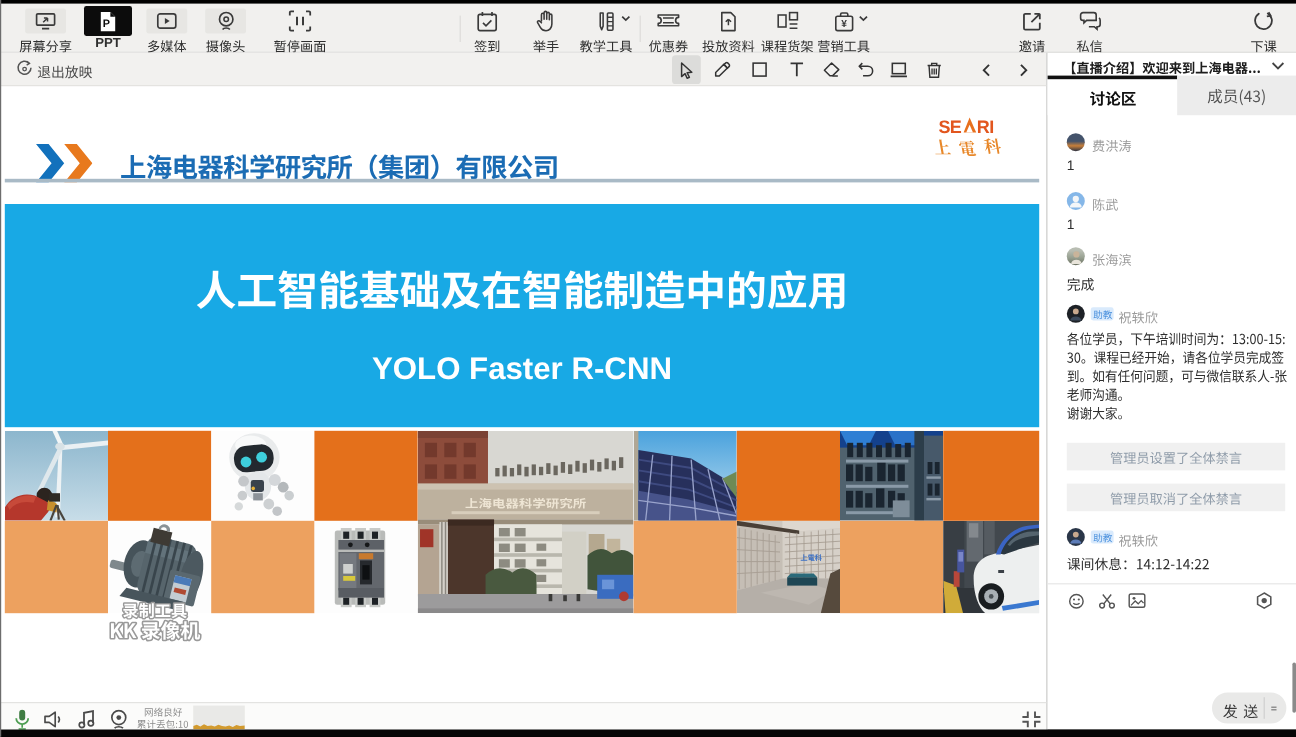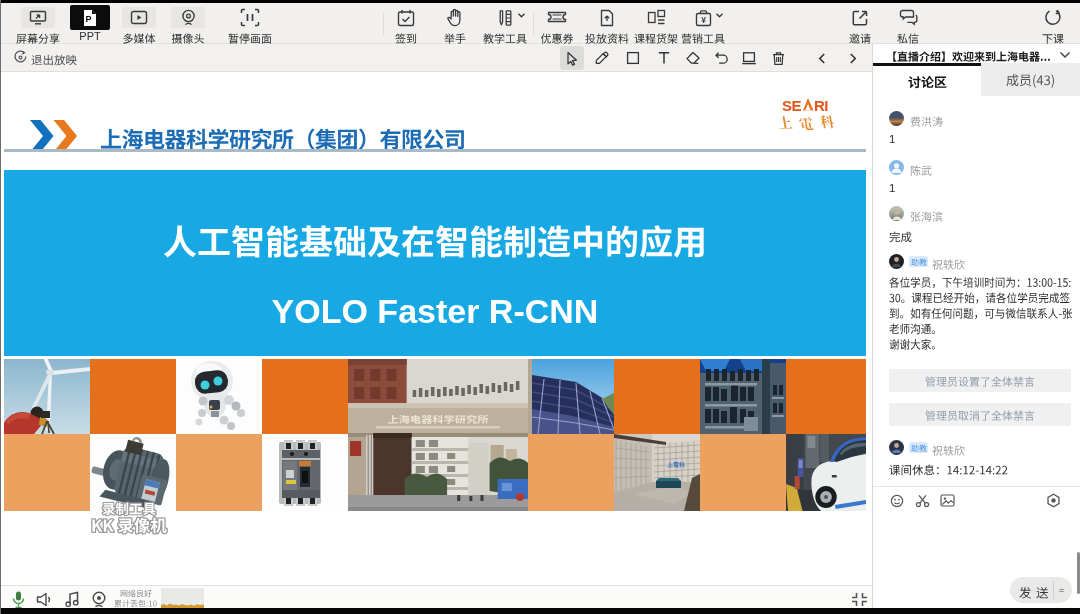--- a/index.html
+++ b/index.html
@@ -5,21 +5,21 @@
 * { margin:0; padding:0; box-sizing:border-box; }
 html,body { width:1080px; height:614px; overflow:hidden; background:#000; }
 body { font-family:"Liberation Sans", sans-serif; }
 #app { position:absolute; left:0; top:0; width:1080px; height:614px; background:#000; }
 #toolbar1 { position:absolute; left:0; top:3px; width:1080px; height:41px; background:#f1f0ee; border-bottom:1px solid #e2e1df; }
 .t1item { position:absolute; top:0; text-align:center; width:76px; height:41px; transform:translateX(-50%); }
 .t1tile { position:absolute; top:4px; left:50%; transform:translateX(-50%); width:34px; height:21px; background:#e7e6e3; border-radius:2px; display:flex; align-items:center; justify-content:center; }
 .t1tile.none { background:transparent; }
 .t1tile.black { background:#0c0c0c; width:40px; height:25px; top:2px; }
 .t1label { position:absolute; top:27px; left:50%; transform:translateX(-50%); white-space:nowrap; font-size:11px; color:#2f2f2f; }
-.t1label.b { font-weight:normal; }
+.t1label.b { font-weight:bold; }
 #leftpane { position:absolute; left:0; top:44px; width:872px; height:564px; background:#fff; }
 #toolbar2 { position:absolute; left:0; top:0; width:872px; height:28px; background:#f2f1ef; border-bottom:1px solid #e0dfdd; }
 .dtool { position:absolute; top:2px; width:24px; height:24px; display:flex; align-items:center; justify-content:center; border-radius:3px; }
 .dtool.sel { background:#dcdcda; }
 #collage { position:absolute; left:0; top:287px; width:872px; height:151px; }
 .cell { position:absolute; overflow:hidden; }
 #wm { position:absolute; left:61px; top:428px; width:135px; text-align:center; font-weight:bold; color:#fff; text-shadow:-1.5px 0 0 #9a9a9a, 1.5px 0 0 #9a9a9a, 0 -1.5px 0 #9a9a9a, 0 1.5px 0 #9a9a9a, -1px -1px 0 #9a9a9a, 1px 1px 0 #9a9a9a, -1px 1px 0 #9a9a9a, 1px -1px 0 #9a9a9a; line-height:16px; }
 #canvas { position:absolute; left:0; top:28px; width:872px; height:513px; background:#fff; }
 #statusbar { position:absolute; left:0; top:541px; width:872px; height:23px; background:#fbfbfa; border-top:1px solid #e3e3e1; }
 #sidebar { position:absolute; left:872px; top:44px; width:208px; height:564px; background:#fff; border-left:1px solid #d8d8d6; }
@@ -370,21 +370,21 @@
       </div>
       <div style="position:absolute; left:4px; top:77px; width:862px; height:3px; background:#a9bac6;"></div>
       <div style="position:absolute; left:4px; top:98px; width:862px; height:186px; background:#18a9e5;">
         <div style="position:absolute; left:0; top:45px; width:862px;">
             <svg width="544" height="50" style="display:block;overflow:visible;margin-left:159.0px;" viewBox="0 0 544 50">
               <g transform="translate(0,39.44) scale(0.034000,-0.034000)">
                 <path d="M421 848C417 678 436 228 28 10C68 -17 107 -56 128 -88C337 35 443 217 498 394C555 221 667 24 890 -82C907 -48 941 -7 978 22C629 178 566 553 552 689C556 751 558 805 559 848Z M1045 101V-20H1959V101H1565V620H1903V746H1100V620H1428V101Z M2647 671H2799V501H2647ZM2535 776V395H2918V776ZM2294 98H2709V40H2294ZM2294 185V241H2709V185ZM2177 335V-89H2294V-56H2709V-88H2832V335ZM2234 681V638L2233 616H2138C2154 635 2169 657 2184 681ZM2143 856C2123 781 2085 708 2033 660C2053 651 2086 632 2110 616H2042V522H2209C2183 473 2132 423 2030 384C2056 364 2090 328 2106 304C2197 346 2255 396 2291 448C2336 416 2391 375 2420 350L2505 426C2479 444 2379 501 2336 522H2502V616H2347L2348 636V681H2478V774H2229C2237 794 2244 814 2249 834Z M3350 390V337H3201V390ZM3090 488V-88H3201V101H3350V34C3350 22 3347 19 3334 19C3321 18 3282 17 3246 19C3261 -9 3279 -56 3285 -87C3345 -87 3391 -86 3425 -67C3459 -50 3469 -20 3469 32V488ZM3201 248H3350V190H3201ZM3848 787C3800 759 3733 728 3665 702V846H3547V544C3547 434 3575 400 3692 400C3716 400 3805 400 3830 400C3922 400 3954 436 3967 565C3934 572 3886 590 3862 609C3858 520 3851 505 3819 505C3798 505 3725 505 3709 505C3671 505 3665 510 3665 545V605C3753 630 3847 663 3924 700ZM3855 337C3807 305 3738 271 3667 243V378H3548V62C3548 -48 3578 -83 3695 -83C3719 -83 3811 -83 3836 -83C3932 -83 3964 -43 3977 98C3944 106 3896 124 3871 143C3866 40 3860 22 3825 22C3804 22 3729 22 3712 22C3674 22 3667 27 3667 63V143C3758 171 3857 207 3934 249ZM3087 536C3113 546 3153 553 3394 574C3401 556 3407 539 3411 524L3520 567C3503 630 3453 720 3406 788L3304 750C3321 724 3338 694 3353 664L3206 654C3245 703 3285 762 3314 819L3186 852C3158 779 3111 707 3095 688C3079 667 3063 652 3047 648C3061 617 3081 561 3087 536Z M4659 849V774H4344V850H4224V774H4086V677H4224V377H4032V279H4225C4170 226 4097 180 4023 153C4048 131 4083 89 4100 62C4156 87 4211 122 4260 165V101H4437V36H4122V-62H4888V36H4559V101H4742V175C4790 132 4845 96 4900 71C4917 99 4953 142 4979 163C4908 188 4838 231 4783 279H4968V377H4782V677H4919V774H4782V849ZM4344 677H4659V634H4344ZM4344 550H4659V506H4344ZM4344 422H4659V377H4344ZM4437 259V196H4293C4320 222 4344 250 4364 279H4648C4669 250 4693 222 4720 196H4559V259Z M5043 805V697H5150C5125 564 5084 441 5021 358C5037 323 5059 247 5063 216C5077 233 5091 252 5104 272V-42H5202V33H5380V494H5208C5230 559 5248 628 5262 697H5400V805ZM5202 389H5281V137H5202ZM5416 358V-33H5827V-86H5943V356H5827V83H5739V402H5921V751H5807V508H5739V845H5620V508H5545V751H5437V402H5620V83H5536V358Z M6085 800V678H6244V613C6244 449 6224 194 6025 23C6051 0 6095 -51 6113 -83C6260 47 6324 213 6351 367C6395 273 6449 191 6518 123C6448 75 6369 40 6282 16C6307 -9 6337 -58 6352 -90C6450 -58 6539 -15 6616 42C6693 -11 6785 -53 6895 -81C6913 -47 6949 6 6977 32C6876 54 6790 88 6717 132C6810 232 6879 363 6917 534L6835 567L6812 562H6675C6692 638 6709 724 6722 800ZM6615 205C6494 311 6418 455 6370 630V678H6575C6557 595 6536 511 6517 448H6764C6730 352 6680 271 6615 205Z M7371 850C7359 804 7344 757 7326 711H7055V596H7273C7212 480 7129 375 7023 306C7042 277 7069 224 7082 191C7114 213 7143 236 7171 262V-88H7292V398C7337 459 7376 526 7409 596H7947V711H7458C7472 747 7485 784 7496 820ZM7585 553V387H7381V276H7585V47H7343V-64H7944V47H7706V276H7906V387H7706V553Z M8647 671H8799V501H8647ZM8535 776V395H8918V776ZM8294 98H8709V40H8294ZM8294 185V241H8709V185ZM8177 335V-89H8294V-56H8709V-88H8832V335ZM8234 681V638L8233 616H8138C8154 635 8169 657 8184 681ZM8143 856C8123 781 8085 708 8033 660C8053 651 8086 632 8110 616H8042V522H8209C8183 473 8132 423 8030 384C8056 364 8090 328 8106 304C8197 346 8255 396 8291 448C8336 416 8391 375 8420 350L8505 426C8479 444 8379 501 8336 522H8502V616H8347L8348 636V681H8478V774H8229C8237 794 8244 814 8249 834Z M9350 390V337H9201V390ZM9090 488V-88H9201V101H9350V34C9350 22 9347 19 9334 19C9321 18 9282 17 9246 19C9261 -9 9279 -56 9285 -87C9345 -87 9391 -86 9425 -67C9459 -50 9469 -20 9469 32V488ZM9201 248H9350V190H9201ZM9848 787C9800 759 9733 728 9665 702V846H9547V544C9547 434 9575 400 9692 400C9716 400 9805 400 9830 400C9922 400 9954 436 9967 565C9934 572 9886 590 9862 609C9858 520 9851 505 9819 505C9798 505 9725 505 9709 505C9671 505 9665 510 9665 545V605C9753 630 9847 663 9924 700ZM9855 337C9807 305 9738 271 9667 243V378H9548V62C9548 -48 9578 -83 9695 -83C9719 -83 9811 -83 9836 -83C9932 -83 9964 -43 9977 98C9944 106 9896 124 9871 143C9866 40 9860 22 9825 22C9804 22 9729 22 9712 22C9674 22 9667 27 9667 63V143C9758 171 9857 207 9934 249ZM9087 536C9113 546 9153 553 9394 574C9401 556 9407 539 9411 524L9520 567C9503 630 9453 720 9406 788L9304 750C9321 724 9338 694 9353 664L9206 654C9245 703 9285 762 9314 819L9186 852C9158 779 9111 707 9095 688C9079 667 9063 652 9047 648C9061 617 9081 561 9087 536Z M10643 767V201H10755V767ZM10823 832V52C10823 36 10817 32 10801 31C10784 31 10732 31 10680 33C10695 -2 10712 -55 10716 -88C10794 -88 10852 -84 10889 -65C10926 -45 10938 -12 10938 52V832ZM10113 831C10096 736 10063 634 10021 570C10045 562 10084 546 10111 533H10037V424H10265V352H10076V-9H10183V245H10265V-89H10379V245H10467V98C10467 89 10464 86 10455 86C10446 86 10420 86 10392 87C10405 59 10419 16 10422 -14C10472 -15 10510 -14 10539 3C10568 21 10575 50 10575 96V352H10379V424H10598V533H10379V608H10559V716H10379V843H10265V716H10201C10210 746 10218 777 10224 808ZM10265 533H10129C10141 555 10153 580 10164 608H10265Z M11047 752C11101 703 11167 634 11195 587L11290 660C11259 706 11191 771 11136 817ZM11493 293H11767V193H11493ZM11381 389V98H11886V389ZM11453 635H11579V551H11399C11417 575 11436 603 11453 635ZM11579 850V736H11498C11508 762 11517 789 11524 816L11413 840C11391 753 11349 663 11297 606C11324 594 11373 569 11397 551H11310V450H11957V551H11698V635H11915V736H11698V850ZM11272 464H11043V353H11157V100C11118 81 11076 51 11037 15L11109 -90C11152 -35 11201 21 11232 21C11250 21 11280 -6 11316 -28C11381 -64 11461 -74 11582 -74C11691 -74 11860 -69 11950 -63C11951 -32 11970 24 11982 55C11874 39 11694 31 11586 31C11479 31 11390 35 11329 72C11304 86 11287 100 11272 109Z M12434 850V676H12088V169H12208V224H12434V-89H12561V224H12788V174H12914V676H12561V850ZM12208 342V558H12434V342ZM12788 342H12561V558H12788Z M13536 406C13585 333 13647 234 13675 173L13777 235C13746 294 13679 390 13630 459ZM13585 849C13556 730 13508 609 13450 523V687H13295C13312 729 13330 781 13346 831L13216 850C13212 802 13200 737 13187 687H13073V-60H13182V14H13450V484C13477 467 13511 442 13528 426C13559 469 13589 524 13616 585H13831C13821 231 13808 80 13777 48C13765 34 13754 31 13734 31C13708 31 13648 31 13584 37C13605 4 13621 -47 13623 -80C13682 -82 13743 -83 13781 -78C13822 -71 13850 -60 13877 -22C13919 31 13930 191 13943 641C13944 655 13944 695 13944 695H13661C13676 737 13690 780 13701 822ZM13182 583H13342V420H13182ZM13182 119V316H13342V119Z M14258 489C14299 381 14346 237 14364 143L14477 190C14455 283 14407 421 14363 530ZM14457 552C14489 443 14525 300 14538 207L14654 239C14638 333 14601 470 14566 580ZM14454 833C14467 803 14482 767 14493 733H14108V464C14108 319 14102 112 14027 -30C14056 -42 14111 -78 14133 -99C14217 56 14230 303 14230 464V620H14952V733H14627C14614 772 14594 822 14575 861ZM14215 63V-50H14963V63H14715C14804 210 14875 382 14923 541L14795 584C14758 414 14685 213 14589 63Z M15142 783V424C15142 283 15133 104 15023 -17C15050 -32 15099 -73 15118 -95C15190 -17 15227 93 15244 203H15450V-77H15571V203H15782V53C15782 35 15775 29 15757 29C15738 29 15672 28 15615 31C15631 0 15650 -52 15654 -84C15745 -85 15806 -82 15847 -63C15888 -45 15902 -12 15902 52V783ZM15260 668H15450V552H15260ZM15782 668V552H15571V668ZM15260 440H15450V316H15257C15259 354 15260 390 15260 423ZM15782 440V316H15571V440Z" fill="#ffffff"></path>
               </g>
             </svg>
           </div>
-        <div style="position:absolute; left:0; top:122px; width:862px; text-align:center; font-size:34px; font-weight:bold; color:#fff;">YOLO Faster R-CNN</div>
+        <div style="position:absolute; left:0; top:122px; width:862px; text-align:center; font-size:26px; font-weight:bold; color:#fff;">YOLO Faster R-CNN</div>
       </div>
       <div id="collage">
         <div class="cell" style="left:4px; top:0; width:86px; height:75px;"><svg width="86" height="75" viewBox="0 0 86 75">
               <defs>
                 <linearGradient id="sky2" x1="0" y1="0" x2="0" y2="1">
                   <stop offset="0" stop-color="#8cb6cd"></stop>
                   <stop offset="1" stop-color="#c8dde8"></stop>
                 </linearGradient>
               </defs>
               <rect width="86" height="75" fill="url(#sky2)"></rect>

